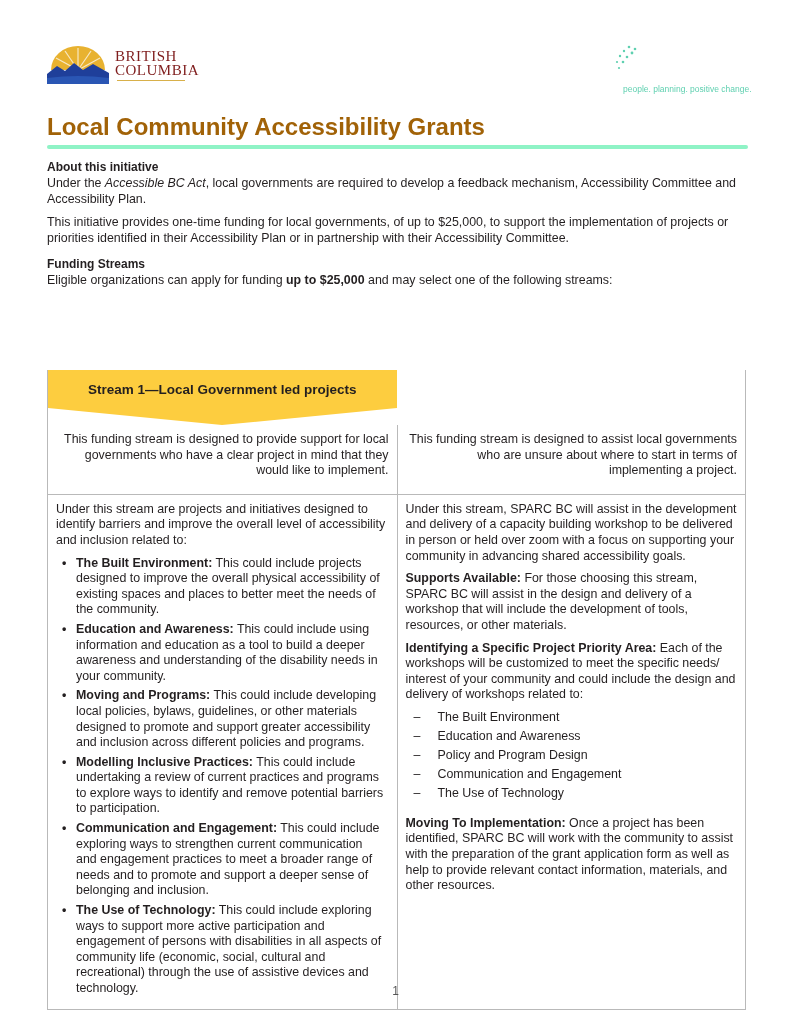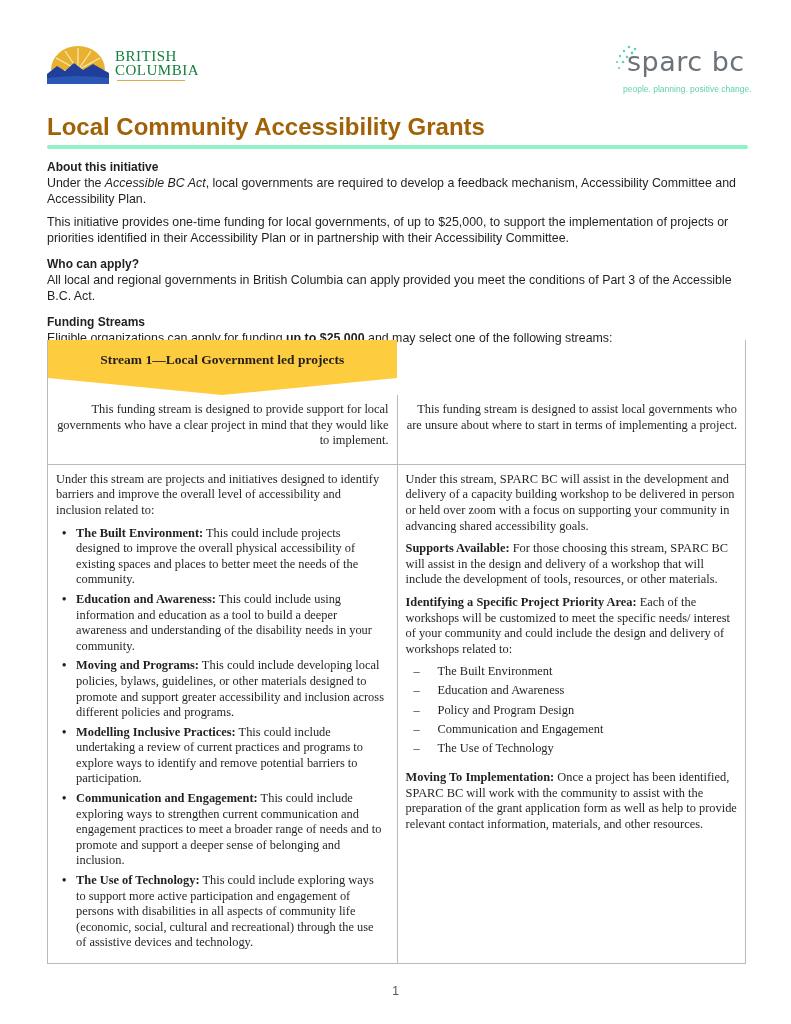--- a/index.html
+++ b/index.html
@@ -1,34 +1,34 @@
 <!DOCTYPE html>
 <html><head>
 <meta charset="utf-8">
 <style>
   html, body { margin: 0; padding: 0; background: #ffffff; }
   body { width: 791px; height: 1024px; position: relative; overflow: hidden;
          font-family: "Liberation Sans", sans-serif; color: #231f20; }
   .bc-logo { position: absolute; left: 47px; top: 44px; width: 145px; height: 42px; }
   .bc-text { position: absolute; left: 68px; top: 5px; font-family: "Liberation Serif", serif;
-             color: #15803d; font-size: 15px; line-height: 14px; letter-spacing: 0.5px; }
+             color: #7f1d1d; font-size: 15px; line-height: 14px; letter-spacing: 0.5px; }
   .bc-text span { display: block; }
   .bc-underline { position: absolute; left: 70px; top: 36px; width: 68px; height: 1px; background: #d8b04a; }
   .sparc-logo { position: absolute; left: 615px; top: 42px; width: 135px; height: 56px; }
   .sparc-name { position: absolute; left: 12px; top: 4px; font-size: 27px; color: #6b7278;
                 font-family: "DejaVu Sans", sans-serif; letter-spacing: 0.5px; }
   .sparc-tag { position: absolute; left: 8px; top: 42px; font-size: 8.5px; color: #5fd0b0; white-space: nowrap; }
   .dots { position: absolute; left: 0; top: 2px; }
   .title { position: absolute; left: 47px; top: 113px; font-size: 24px; font-weight: bold; margin: 0; color: #a16207; }
   .title-rule { position: absolute; left: 47px; top: 145px; width: 701px; height: 4px; background: #8ff3c6; border-radius: 2px; }
   .content { position: absolute; left: 47px; top: 159px; width: 705px; font-size: 12.4px; line-height: 16px; }
   .content h3 { font-size: 12px; font-weight: bold; margin: 0; }
   .content p { margin: 0 0 7px 0; }
   .sec { margin-bottom: 10px; }
-  .streams { position: absolute; left: 47px; top: 340px; width: 697px; border: 1px solid #b9b9b9; border-top: none; font-family: Liberation Serif, serif; }
+  .streams { position: absolute; left: 47px; top: 370px; width: 697px; border: 1px solid #b9b9b9; border-top: none; }
   .hdr-row { display: flex; height: 55px; position: relative; }
   .hdr { position: relative; width: 50%; height: 55px; }
   .hdr svg { position: absolute; left: 0; top: 0; }
   .hdr-label { position: absolute; left: 0; right: 0; top: 12px; text-align: center; font-weight: bold; font-size: 13.5px; color: #231f20; }
   .row { display: flex; border-top: 1px solid #b9b9b9; }
   .row.first { border-top: none; text-align: right; }
   .cell { width: 50%; box-sizing: border-box; padding: 7px 8px 8px 8px; font-size: 12.4px; line-height: 15.6px; }
   .cell + .cell { border-left: 1px solid #b9b9b9; }
   .cell p { margin: 0 0 7px 0; }
   ul.bul { list-style: none; margin: 2px; padding: 0; }
@@ -70,36 +70,31 @@
         <circle cx="20" cy="5" r="1.3"></circle>
         <circle cx="9" cy="7" r="1.2"></circle>
       <circle cx="17" cy="9" r="1.4"></circle>
         <circle cx="5" cy="12" r="1.2"></circle>
         <circle cx="12" cy="13" r="1.3"></circle>
       <circle cx="2" cy="18" r="1.1"></circle>
         <circle cx="8" cy="18" r="1.3"></circle>
         <circle cx="4" cy="24" r="1.1"></circle>
     </g>
   </svg>
-  <div class="sparc-name">sparc bc</div>
   <div class="sparc-tag">people. planning. positive change.</div>
 </div>
 
 <h1 class="title">Local Community Accessibility Grants</h1>
 <div class="title-rule"></div>
 
 <div class="content">
   <div class="sec">
     <h3>About this initiative</h3>
     <p><span>Under the </span><i>Accessible BC Act</i><span>, local governments are required to develop a feedback mechanism, Accessibility Committee and Accessibility Plan.</span></p>
     <p>This initiative provides one-time funding for local governments, of up to $25,000, to support the implementation of projects or priorities identified in their Accessibility Plan or in partnership with their Accessibility Committee.</p>
-  </div>
-  <div class="sec">
-    <h3>Who can apply?</h3>
-    <p>All local and regional governments in British Columbia can apply provided you meet the conditions of Part 3 of the Accessible B.C. Act.</p>
   </div>
   <div class="sec">
     <h3>Funding Streams</h3>
     <p><span>Eligible organizations can apply for funding </span><b>up to $25,000</b><span> and may select one of the following streams:</span></p>
   </div>
 </div>
 
 <div class="streams">
   <div class="hdr-row">
     <div class="hdr">

